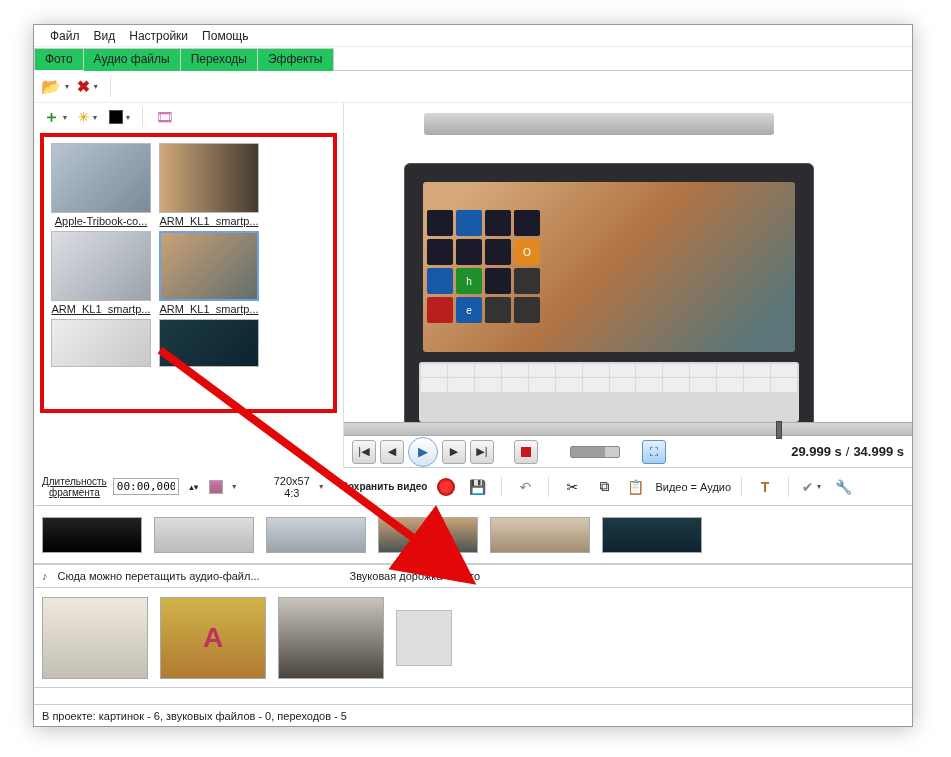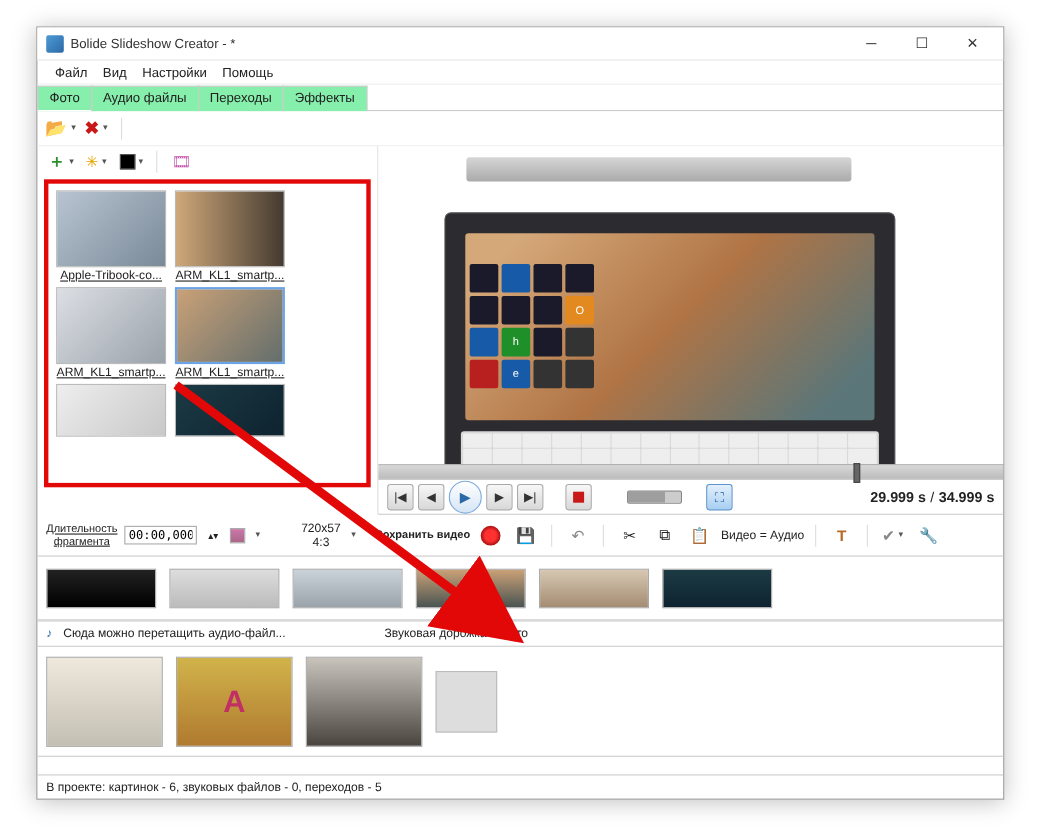--- a/index.html
+++ b/index.html
@@ -55,27 +55,27 @@
   .menubar span { cursor: default; }
   .tabs {
     height: 24px;
     display: flex;
     border-bottom: 1px solid #ccc;
   }
   .tab {
     padding: 3px 10px;
     border: 1px solid #ccc;
     border-bottom: none;
-    background: #86efac;
+    background: #22c55e;
     margin-right: -1px;
     font-size: 12px;
     position: relative;
     top: 1px;
   }
-  .tab.active { background: #86efac; border-bottom: 1px solid #fff; }
+  .tab.active { background: #22c55e; border-bottom: 1px solid #fff; }
   .toolbar {
     height: 32px;
     display: flex;
     align-items: center;
     gap: 4px;
     padding: 0 8px;
     border-bottom: 1px solid #eee;
   }
   .tbtn {
     width: 28px; height: 24px;
@@ -360,27 +360,20 @@
     pointer-events: none;
     z-index: 1000;
   }
   svg.arrow { overflow: visible; }
 </style>
 </head>
 <body>
 
 <div class="window">
 
-  <div class="titlebar">
-    <div class="app-icon"></div>
-    <div class="title">Bolide Slideshow Creator - *</div>
-    <div class="winbtn">─</div>
-    <div class="winbtn">☐</div>
-    <div class="winbtn">✕</div>
-  </div>
 
   <div class="menubar">
     <span>Файл</span>
     <span>Вид</span>
     <span>Настройки</span>
     <span>Помощь</span>
   </div>
 
   <div class="tabs">
     <div class="tab active">Фото</div>

